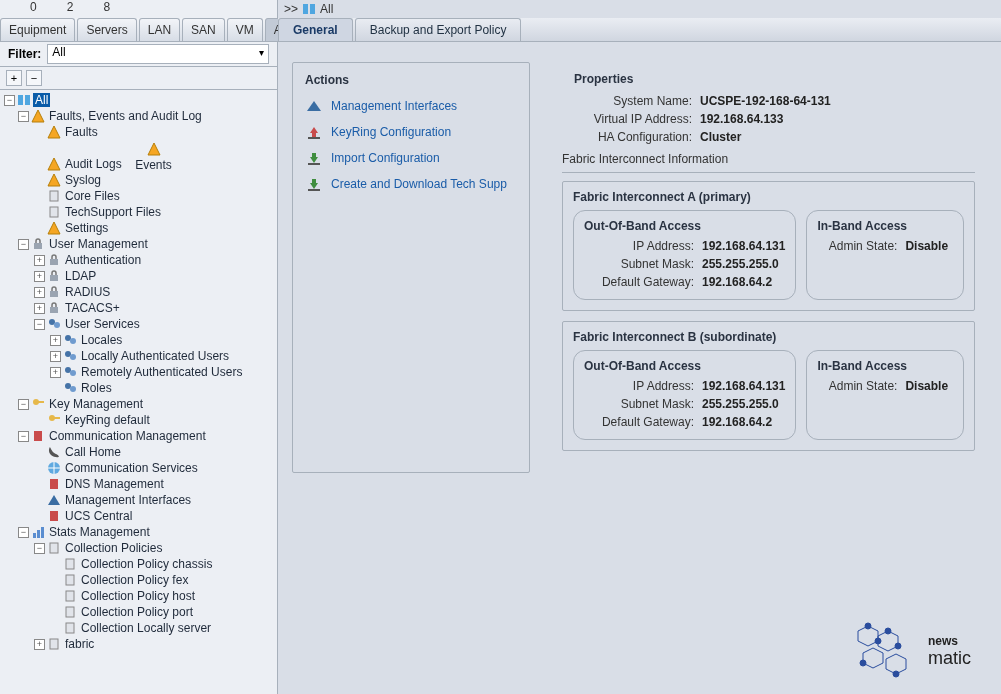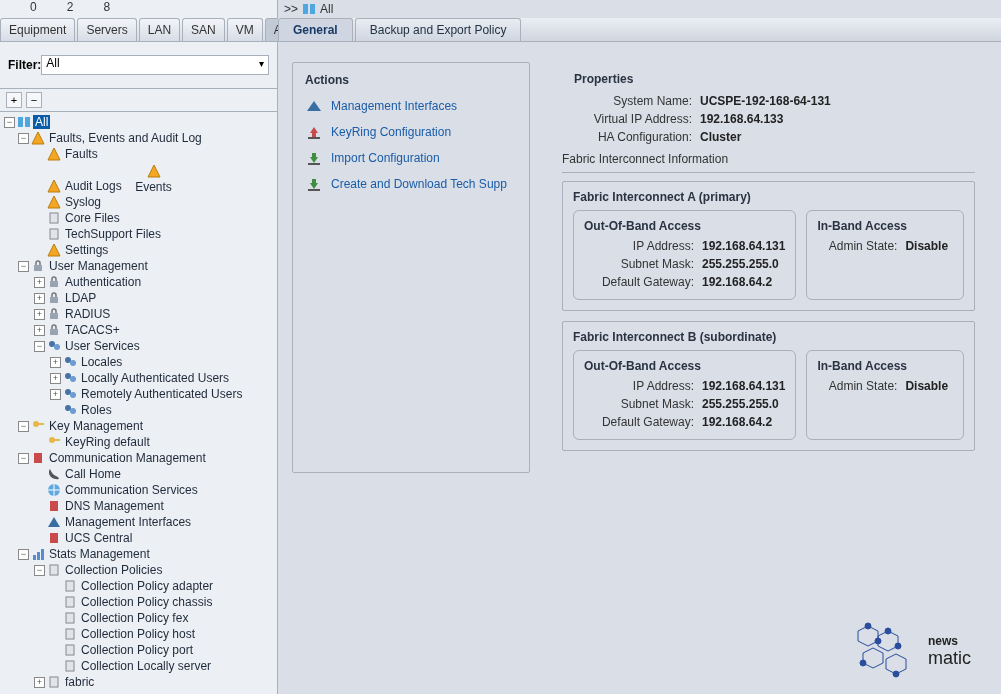--- a/index.html
+++ b/index.html
@@ -3,21 +3,21 @@
 <meta charset="utf-8">
 <style>
 * { box-sizing: border-box; margin: 0; padding: 0; font-family: Arial, Helvetica, sans-serif; font-size: 12px; }
 body { width: 1001px; height: 694px; background: #e6e9ee; overflow: hidden; display: flex; }
 .left-panel { width: 278px; height: 100%; background: #eceff4; border-right: 1px solid #a7b0bb; display: flex; flex-direction: column; }
 .top-counts { display: flex; gap: 30px; padding: 0 30px 4px 30px; justify-content: flex-start; }
 .count-item { text-align: center; color: #333; }
 .tabs-row { display: flex; border-bottom: 1px solid #a7b0bb; background: linear-gradient(#f2f4f8,#d7dde6); }
 .nav-tab { padding: 4px 8px; border: 1px solid #a7b0bb; border-bottom: none; background: linear-gradient(#f2f4f8,#d7dde6); color: #333; cursor: pointer; border-radius: 3px 3px 0 0; margin-right: 2px; }
 .nav-tab.active { background: #c2cad6; font-weight: normal; }
-.filter-row { display: flex; align-items: center; padding: 13px 8px; border-bottom: 1px solid #a7b0bb; }
+.filter-row { display: flex; align-items: center; padding: 2px 8px; border-bottom: 1px solid #a7b0bb; gap: 6px; }
 .filter-label { font-weight: bold; }
 .filter-select { flex: 1; height: 20px; border: 1px solid #a7b0bb; background: #fff; padding: 0 4px; }
 .toolbar-row { display: flex; gap: 4px; padding: 3px 6px; border-bottom: 1px solid #a7b0bb; }
 .tb-btn { width: 16px; height: 16px; border: 1px solid #a7b0bb; background: #f5f7fa; text-align: center; line-height: 14px; font-size: 11px; cursor: pointer; }
 .tree { overflow-y: auto; flex: 1; padding: 2px 4px; background: #eceff4; color: #1f2a3a; }
 .tree-node { display: flex; align-items: center; gap: 2px; height: 16px; white-space: nowrap; }
 .tgl { width: 11px; height: 11px; border: 1px solid #888; background: #fff; font-size: 9px; line-height: 9px; text-align: center; color: #555; cursor: pointer; flex-shrink: 0; }
 .spacer { display: inline-block; width: 11px; }
 .ico { width: 14px; height: 14px; display: inline-flex; align-items: center; justify-content: center; flex-shrink: 0; }
 .lbl { padding: 0 2px; }
@@ -35,21 +35,21 @@
 .action-item .aico { width: 18px; height: 14px; display: inline-flex; align-items: center; justify-content: center; }
 .props-panel { flex: 1; padding: 0 12px 12px 12px; }
 .prop-row { display: flex; padding: 2px 0; gap: 8px; }
 .prop-label { width: 130px; text-align: right; color: #333; }
 .prop-value { font-weight: bold; color: #222; }
 .section-label { color: #333; padding: 6px 0 4px 0; }
 .hr { border-top: 1px solid #a7b0bb; margin: 2px 0 8px 0; }
 .fi-box { border: 1px solid #a7b0bb; border-radius: 2px; padding: 8px 10px 10px 10px; margin-bottom: 10px; }
 .fi-title { font-weight: bold; color: #2a3342; padding-bottom: 6px; }
 .fi-cols { display: flex; gap: 10px; }
-.fi-sub { border: 1px solid #a7b0bb; border-radius: 6px; padding: 8px 10px; }
+.fi-sub { border: 1px solid #a7b0bb; border-radius: 12px; padding: 8px 10px; }
 .oob { flex: 1.3; }
 .inband { flex: 1; }
 .fi-sub-title { font-weight: bold; color: #2a3342; padding-bottom: 4px; }
 .watermark { position: absolute; right: 30px; bottom: 8px; font-size: 42px; color: #222; font-weight: bold; display: flex; align-items: center; gap: 10px; }
 .watermark .sub { display: block; font-size: 18px; color: #222; font-weight: normal; text-align: right; }
 .hex-logo { width: 70px; height: 70px; }
 
 svg { display: block; }
 </style>
 </head>
@@ -367,29 +367,20 @@
     <div class="tree-node" style="padding-left:30px;">
       <span class="tgl">−</span>
       <span class="ico">
           <svg width="14" height="14">
             <rect x="3" y="2" width="8" height="10" fill="#e1e4ea" stroke="#888"></rect>
           </svg>
         </span>
       <span class="lbl">Collection Policies</span>
     </div>
     <div id="coll-children">
-        <div class="tree-node" style="padding-left: 46px;">
-          <span class="spacer"></span>
-          <span class="ico">
-            <svg width="14" height="14">
-              <rect x="3" y="2" width="8" height="10" fill="#e1e4ea" stroke="#888"></rect>
-            </svg>
-          </span>
-          <span class="lbl">Collection Policy adapter</span>
-        </div>
         <div class="tree-node" style="padding-left: 46px;">
           <span class="spacer"></span>
           <span class="ico">
             <svg width="14" height="14">
               <rect x="3" y="2" width="8" height="10" fill="#e1e4ea" stroke="#888"></rect>
             </svg>
           </span>
           <span class="lbl">Collection Policy chassis</span>
         </div>
         <div class="tree-node" style="padding-left: 46px;">

